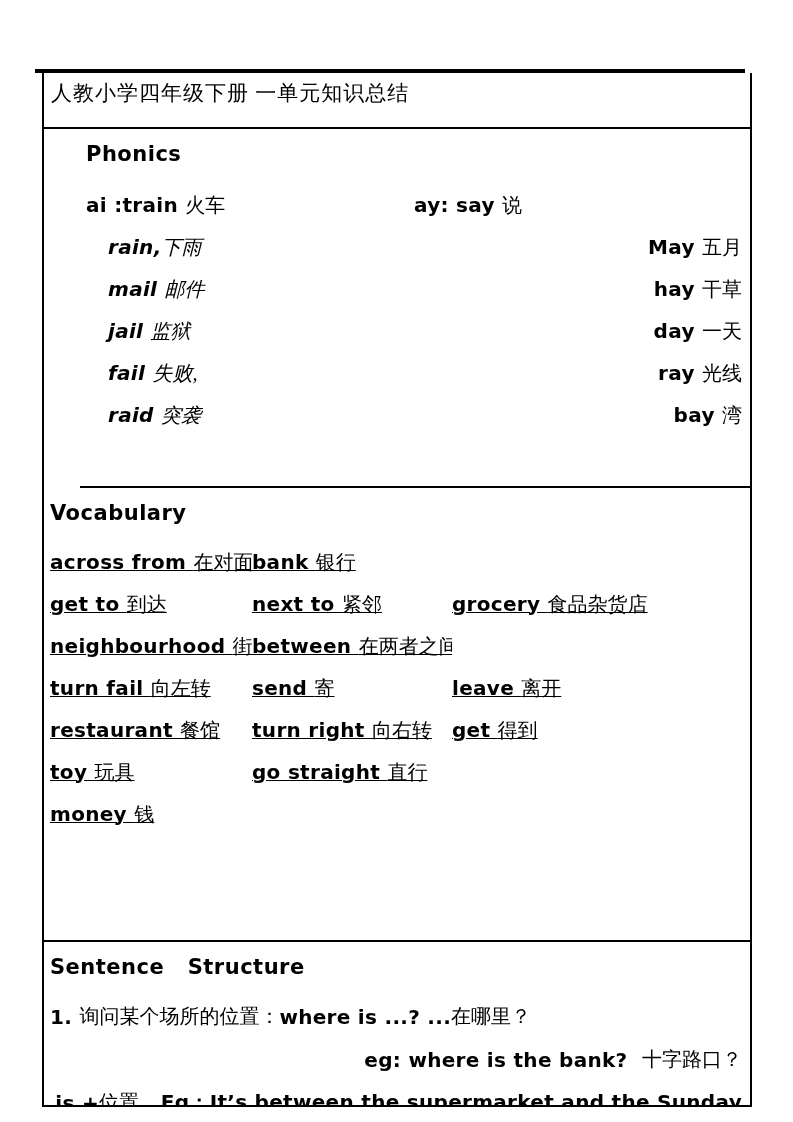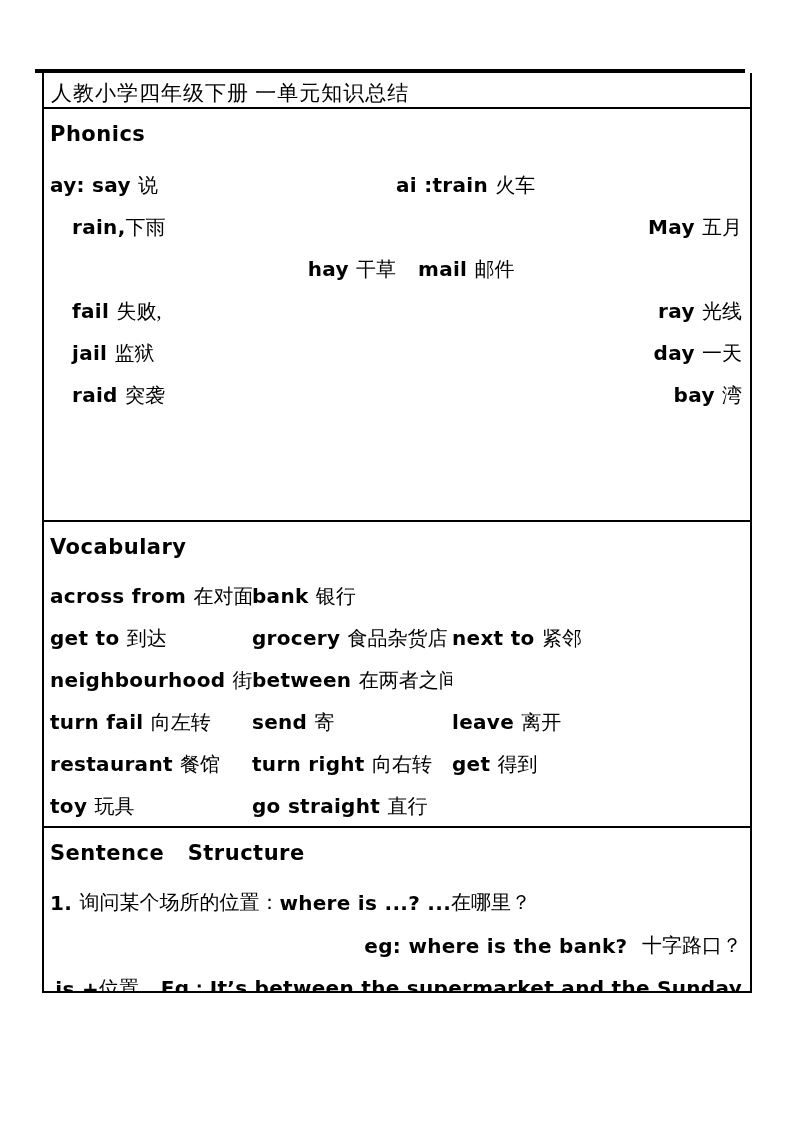--- a/index.html
+++ b/index.html
@@ -14,108 +14,108 @@
   .top-rule { position:absolute; left:35px; top:69px; width:710px; height:4px; background:#000; }
 
   .doc-table {
     position:absolute; left:42px; top:73px; width:710px;
     border:2px solid #000; border-top:none; background:#fff;
   }
   .row { border-bottom:2px solid #000; overflow:hidden; }
   .row:last-child { border-bottom:none; }
 
   .title-row {
-    height:36px; padding:6px 8px 0 7px;
+    height:56px; padding:6px 8px 0 7px;
     font-family:"Liberation Serif","DejaVu Serif",serif;
     font-size:21px; letter-spacing:1px; white-space:pre;
   }
 
   .section { padding:0 8px 0 6px; }
-  .phonics-section { height:413px; }
-  .vocab-section { height:306px; }
+  .phonics-section { height:359px;margin-left:36px; }
+  .vocab-section { height:454px; }
   .sentence-section { height:163px; }
 
   .section-heading {
     margin-top:13px; height:28px; font-size:21px; font-weight:600;
     white-space:pre; letter-spacing:0.5px;
   }
 
   .seg-en {
     font-family:"DejaVu Sans","Liberation Sans",sans-serif;
     font-weight:600; font-size:20px; letter-spacing:0.3px;
   }
   .seg-zh {
     font-family:"Liberation Serif","DejaVu Serif",serif;
     font-weight:400; font-size:20px;
   }
 
   .p-rows { margin-top:14px; }
   .p-row { display:grid; grid-template-columns:1fr 1fr; height:42px; align-items:center; }
   .cell { white-space:pre; overflow:hidden; }
-  .p-row:not(:first-child) .p-left  { padding-left:22px; }
+  .p-row:not(:first-child) .p-left  { padding-left:22px;font-style:italic; }
   .p-row:not(:first-child) .p-right { padding-left:37px;text-align:right; }
 
   .v-rows { margin-top:12px; }
-  .v-row { display:grid; grid-template-columns:202px 200px 1fr; height:42px; align-items:center; }
+  .v-row { display:grid; grid-template-columns:202px 200px 1fr; height:42px; align-items:center;text-decoration:underline; }
 
   .s-lines { margin-top:12px; }
   .line { height:43px; display:flex; align-items:center; white-space:pre; overflow:hidden; }
   .line.indent { padding-left:24px;justify-content:flex-end; }
 </style>
 </head>
 <body>
 
 <div class="sheet">
   <div class="top-rule"></div>
 
   <div class="doc-table">
 
     <div class="row title-row">人教小学四年级下册 一单元知识总结</div>
 
     <div class="row section phonics-section">
       <div class="section-heading">Phonics</div>
       <div class="p-rows">
         <div class="p-row">
+          <div class="cell p-left"><span class="seg-en">ai :train </span><span class="seg-zh">火车</span></div>
           <div class="cell p-right"><span class="seg-en">ay: say </span><span class="seg-zh">说</span></div>
-          <div class="cell p-left"><span class="seg-en">ai :train </span><span class="seg-zh">火车</span></div>
         </div>
         <div class="p-row">
           <div class="cell p-left"><span class="seg-en">rain,</span><span class="seg-zh">下雨</span></div>
           <div class="cell p-right"><span class="seg-en">May </span><span class="seg-zh">五月</span></div>
         </div>
         <div class="p-row">
+          <div class="cell p-left"><span class="seg-en">mail </span><span class="seg-zh">邮件</span></div>
           <div class="cell p-right"><span class="seg-en">hay </span><span class="seg-zh">干草</span></div>
-          <div class="cell p-left"><span class="seg-en">mail </span><span class="seg-zh">邮件</span></div>
+        </div>
+        <div class="p-row">
+          <div class="cell p-left"><span class="seg-en">jail </span><span class="seg-zh">监狱</span></div>
+          <div class="cell p-right"><span class="seg-en">day </span><span class="seg-zh">一天</span></div>
         </div>
         <div class="p-row">
           <div class="cell p-left"><span class="seg-en">fail </span><span class="seg-zh">失败,</span></div>
           <div class="cell p-right"><span class="seg-en">ray </span><span class="seg-zh">光线</span></div>
-        </div>
-        <div class="p-row">
-          <div class="cell p-left"><span class="seg-en">jail </span><span class="seg-zh">监狱</span></div>
-          <div class="cell p-right"><span class="seg-en">day </span><span class="seg-zh">一天</span></div>
         </div>
         <div class="p-row">
           <div class="cell p-left"><span class="seg-en">raid </span><span class="seg-zh">突袭</span></div>
           <div class="cell p-right"><span class="seg-en">bay </span><span class="seg-zh">湾</span></div>
         </div>
       </div>
     </div>
 
     <div class="row section vocab-section">
       <div class="section-heading">Vocabulary</div>
       <div class="v-rows">
         <div class="v-row">
           <div class="cell"><span class="seg-en">across from </span><span class="seg-zh">在对面</span></div>
           <div class="cell"><span class="seg-en">bank </span><span class="seg-zh">银行</span></div>
         </div>
         <div class="v-row">
           <div class="cell"><span class="seg-en">get to </span><span class="seg-zh">到达</span></div>
+          <div class="cell"><span class="seg-en">next to </span><span class="seg-zh">紧邻</span></div>
           <div class="cell"><span class="seg-en">grocery </span><span class="seg-zh">食品杂货店</span></div>
-          <div class="cell"><span class="seg-en">next to </span><span class="seg-zh">紧邻</span></div>
         </div>
         <div class="v-row">
           <div class="cell"><span class="seg-en">neighbourhood </span><span class="seg-zh">街坊</span></div>
           <div class="cell"><span class="seg-en">between </span><span class="seg-zh">在两者之间</span></div>
         </div>
         <div class="v-row">
           <div class="cell"><span class="seg-en">turn fail </span><span class="seg-zh">向左转</span></div>
           <div class="cell"><span class="seg-en">send </span><span class="seg-zh">寄</span></div>
           <div class="cell"><span class="seg-en">leave </span><span class="seg-zh">离开</span></div>
         </div>

